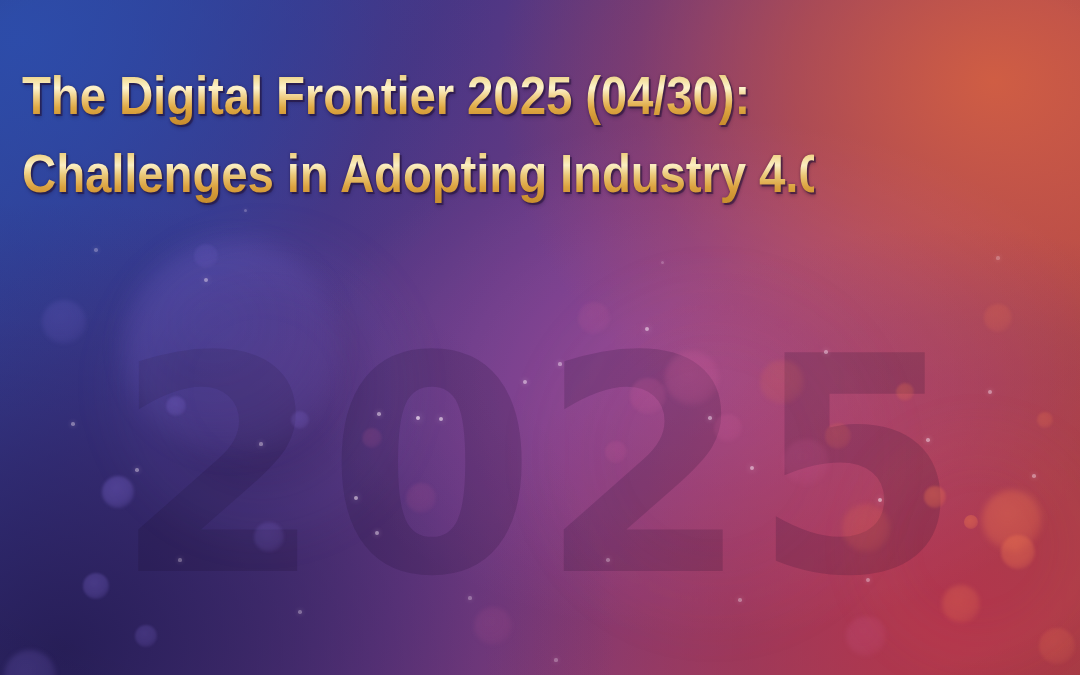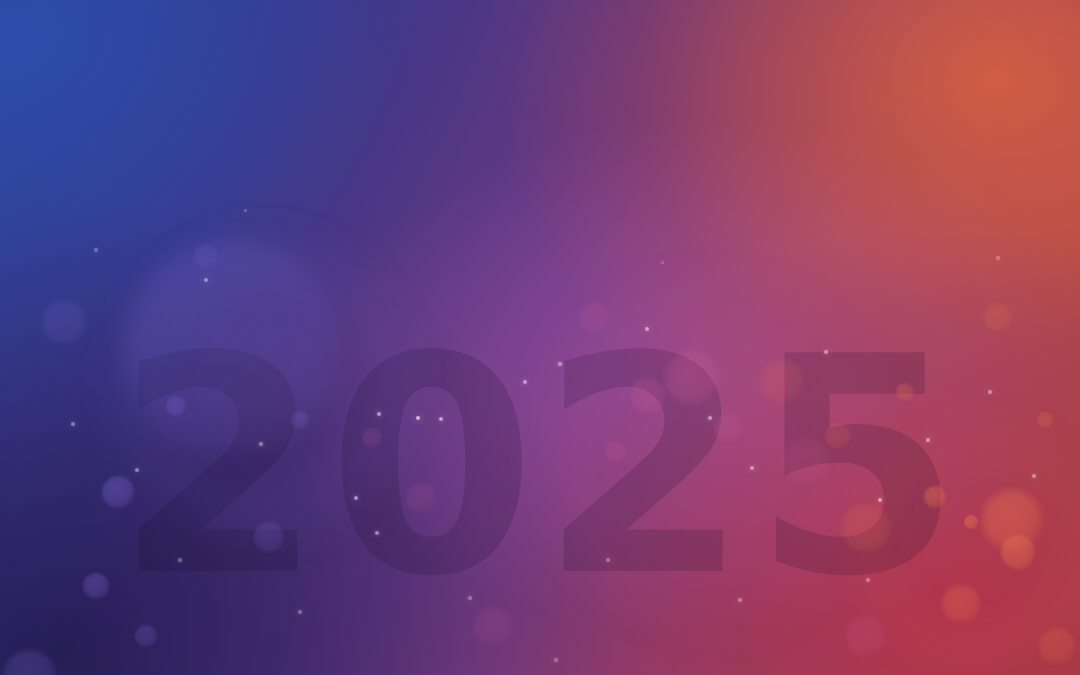--- a/index.html
+++ b/index.html
@@ -263,14 +263,18 @@
       <div class="spark" style="left: 178.4px; top: 558.4px; width: 3.2px; height: 3.2px; background: rgba(255, 240, 252, 0.32); box-shadow: rgba(255, 235, 250, 0.224) 0px 0px 4.8px;"></div>
       <div class="spark" style="left: 94.3px; top: 248.3px; width: 3.4px; height: 3.4px; background: rgba(255, 240, 252, 0.3); box-shadow: rgba(255, 235, 250, 0.21) 0px 0px 5.1px;"></div>
       <div class="spark" style="left: 243.5px; top: 208.5px; width: 3px; height: 3px; background: rgba(255, 240, 252, 0.26); box-shadow: rgba(255, 235, 250, 0.18) 0px 0px 4.5px;"></div>
       <div class="spark" style="left: 554.4px; top: 658.4px; width: 3.2px; height: 3.2px; background: rgba(255, 240, 252, 0.3); box-shadow: rgba(255, 235, 250, 0.21) 0px 0px 4.8px;"></div>
       <div class="spark" style="left: 996.4px; top: 256.4px; width: 3.2px; height: 3.2px; background: rgba(255, 240, 252, 0.28); box-shadow: rgba(255, 235, 250, 0.196) 0px 0px 4.8px;"></div>
       <div class="spark" style="left: 660.5px; top: 260.5px; width: 3px; height: 3px; background: rgba(255, 240, 252, 0.24); box-shadow: rgba(255, 235, 250, 0.17) 0px 0px 4.5px;"></div>
     </div>
 
   <div class="bg-layer bg-vignette"></div>
 
+  <div class="title-block">
+    <div class="title-line title-line-1">The Digital Frontier 2025 (04/30):</div>
+    <div class="title-line title-line-2">Challenges in Adopting Industry 4.0</div>
+  </div>
 
 </div>
 
 </body></html>

